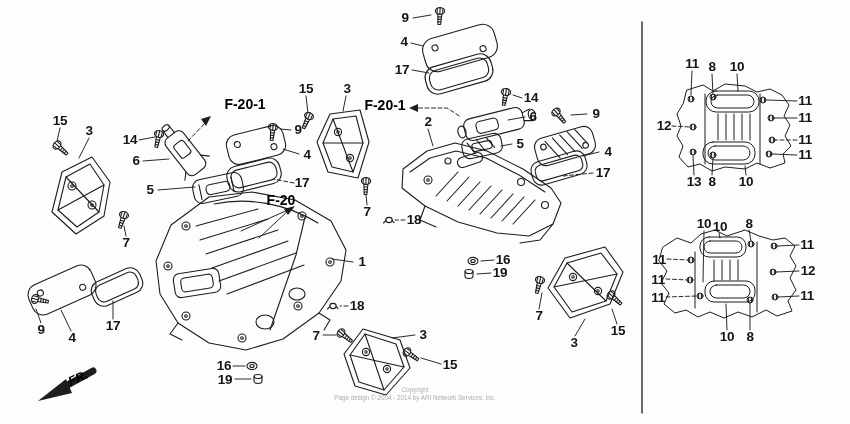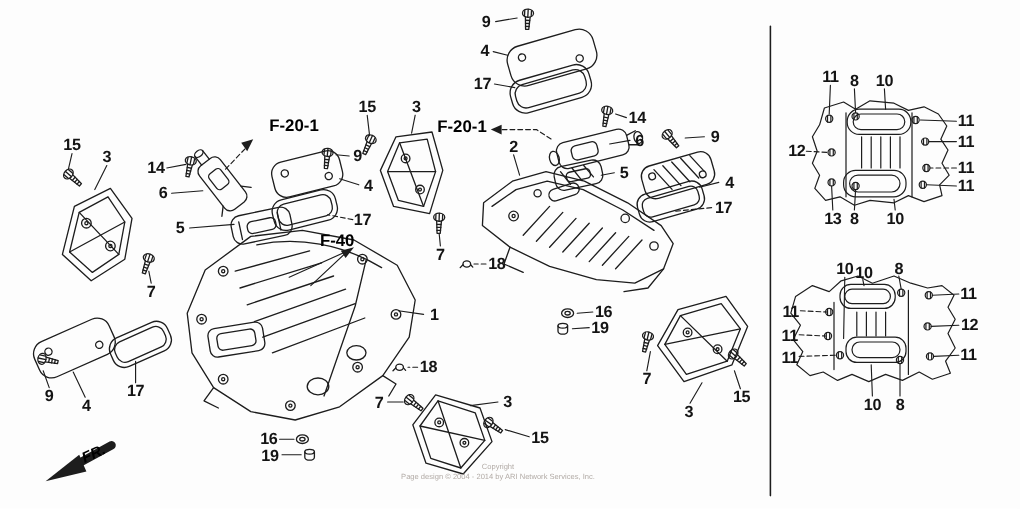--- a/index.html
+++ b/index.html
@@ -367,21 +367,21 @@
       <span class="callout" style="left: 658px; top: 280px;">11</span>
       <span class="callout" style="left: 658px; top: 298px;">11</span>
       <span class="callout" style="left: 727px; top: 337px;">10</span>
       <span class="callout" style="left: 750px; top: 337px;">8</span>
     </div>
 
   <div>
 
   <span class="ref" style="left: 245px; top: 104px;">F-20-1</span>
       <span class="ref" style="left: 385px; top: 105px;">F-20-1</span>
-      <span class="ref" style="left: 281px; top: 200px;">F-40</span>
+      <span class="ref" style="left: 281px; top: 200px;">F-20</span>
     </div>
 
 
   <div class="copy">
     <div>Copyright</div>
     <div>Page design © 2004 - 2014 by ARI Network Services, Inc.</div>
   </div>
 
   <div class="fr-label">FR.</div>
 </div>

